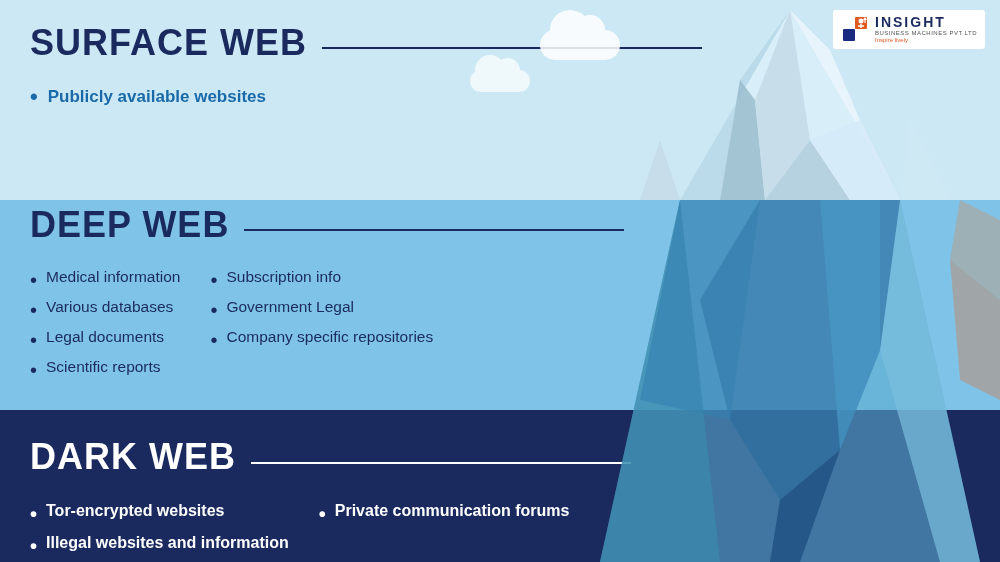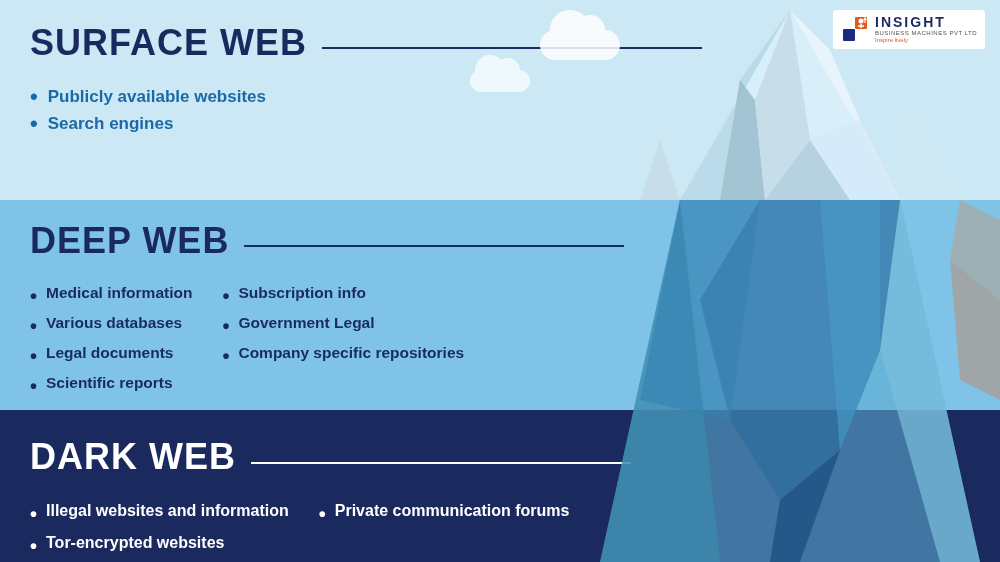--- a/index.html
+++ b/index.html
@@ -55,21 +55,21 @@
       color: #1a6aaa;
       font-size: 22px;
       margin-right: 10px;
       line-height: 1;
     }
 
     
     .deep-web {
       background-color: #7fc4e8;
       flex: 0 0 210px;
-      padding: 20px 30px 18px 30px;
+      padding: 4px 30px 18px 30px;
       position: relative;
       overflow: hidden;
     }
 
     .deep-web .section-title {
       font-size: 36px;
       font-weight: 900;
       color: #1a2a5e;
       text-transform: uppercase;
       letter-spacing: 1px;
@@ -81,21 +81,21 @@
       gap: 30px;
     }
 
     .deep-web .bullet-list {
       list-style: none;
       flex: 0 0 auto;
     }
 
     .deep-web .bullet-list li {
       font-size: 15.5px;
-      font-weight: 700;
+      font-weight: 400;
       color: #1a2a5e;
       margin-bottom: 6px;
       display: flex;
       align-items: flex-start;
     }
 
     .deep-web .bullet-list li::before {
       content: '•';
       color: #1a2a5e;
       font-size: 20px;
@@ -302,23 +302,20 @@
     <div class="cloud cloud2"></div>
 
     <div class="section-title-row">
       <span class="title section-title">SURFACE WEB</span>
       <div class="line"></div>
     </div>
     <ul class="bullet-list">
       <li>
         <span>Publicly available websites</span>
       </li>
-      <li>
-        <span>Search engines</span>
-      </li>
     </ul>
   </div>
 
   <div class="deep-web">
     <div class="section-title-row">
       <span class="title section-title">DEEP WEB</span>
       <div class="line"></div>
     </div>
     <div class="columns">
       <ul class="bullet-list">
@@ -350,24 +347,24 @@
   </div>
 
   <div class="dark-web">
     <div class="section-title-row">
       <span class="title section-title">DARK WEB</span>
       <div class="line"></div>
     </div>
     <div class="columns">
       <ul class="bullet-list">
         <li>
+            <span>Tor-encrypted websites</span>
+          </li>
+        <li>
             <span>Illegal websites and information</span>
-          </li>
-        <li>
-            <span>Tor-encrypted websites</span>
           </li>
       </ul>
       <ul class="bullet-list">
         <li>
             <span>Private communication forums</span>
           </li>
       </ul>
     </div>
   </div>
 

